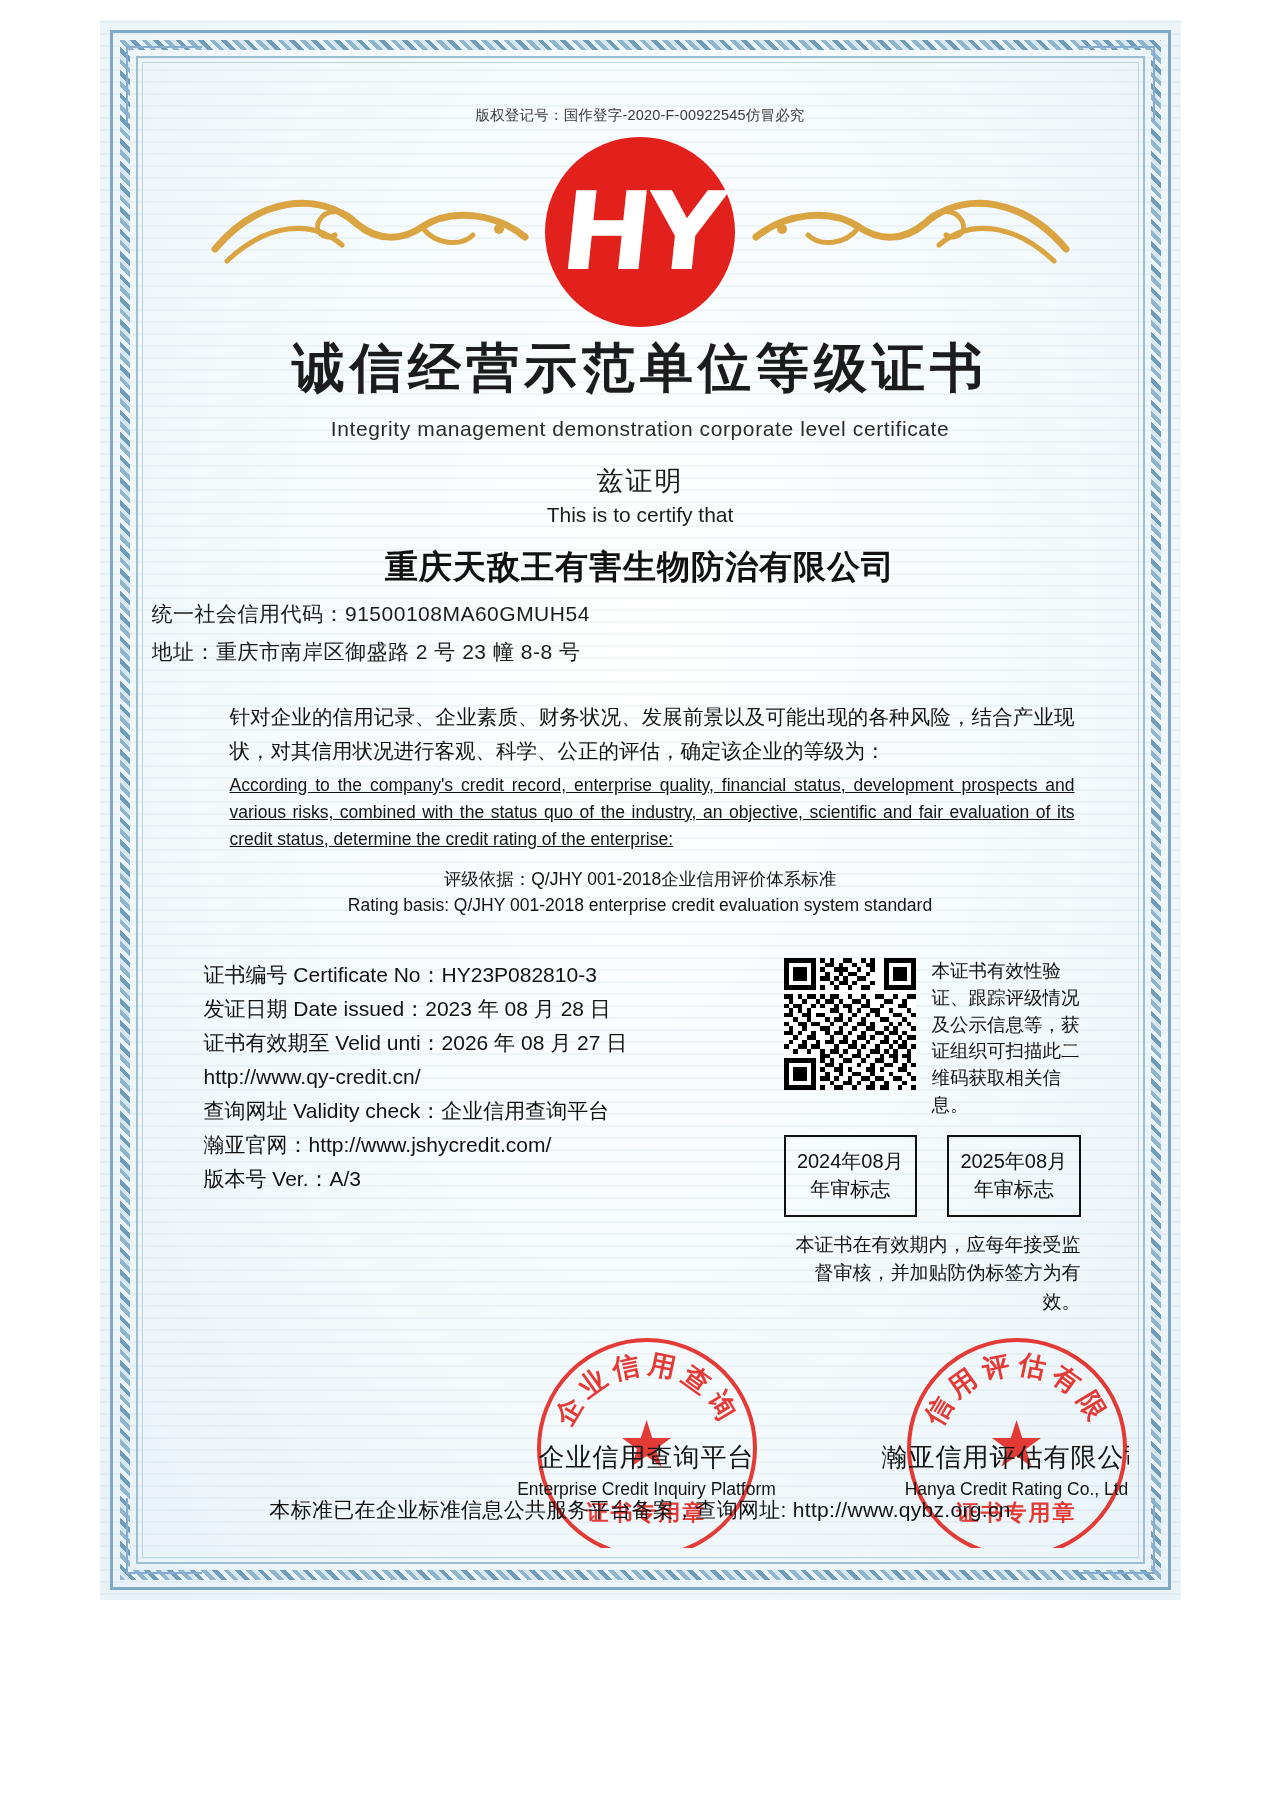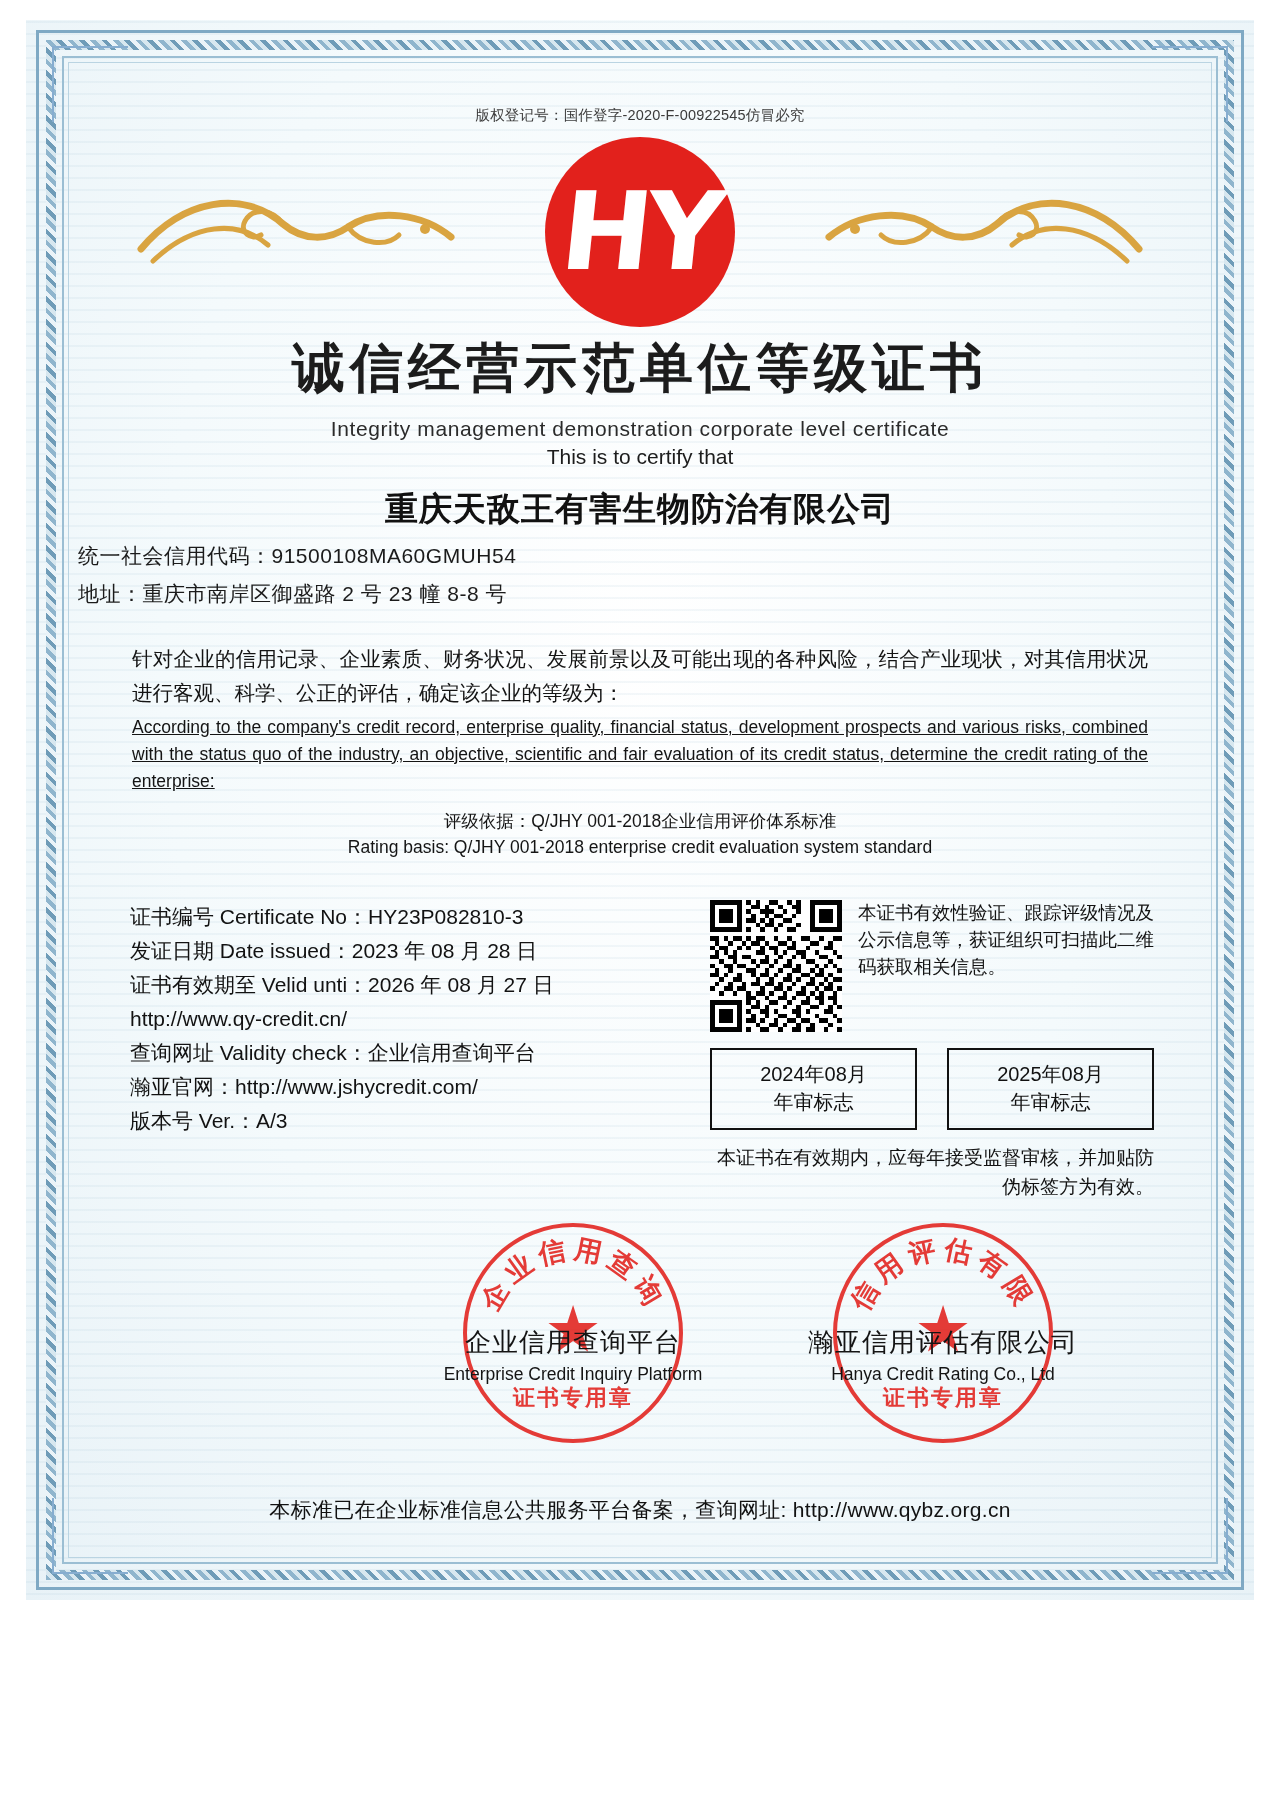--- a/index.html
+++ b/index.html
@@ -10,21 +10,21 @@
   body {
     width: 1280px;
     height: 1800px;
     font-family: "Liberation Sans", sans-serif;
     overflow: hidden;
   }
 
   
   .cert {
     position: relative;
-    width: 1228px;
+    width: 1081px;
     height: 1580px;
     margin: 20px auto 0 auto;
     background:
       repeating-linear-gradient(
         0deg,
         rgba(173,200,215,0.00) 0px,
         rgba(173,200,215,0.00) 5px,
         rgba(150,185,205,0.22) 6px,
         rgba(173,200,215,0.00) 7px,
         rgba(173,200,215,0.00) 12px
@@ -163,21 +163,21 @@
   }
   .company-meta {
     font-size: 21px;
     color: #1b1b1b;
     margin-top: 10px;
     letter-spacing: .5px;
   }
 
   
   .para {
-    margin: 34px 54px 0 54px;
+    margin: 34px 54px 0 78px;
   }
   .para-cn {
     font-size: 20.5px;
     line-height: 1.65;
     color: #141414;
     text-align: justify;
     text-indent: 0;
   }
   .para-en {
     font-size: 17.5px;
@@ -375,20 +375,21 @@
         <path d="M20 82 C 60 44, 105 40, 135 66" fill="none" stroke="currentColor" stroke-width="5" stroke-linecap="round"></path>
         <path d="M150 45 C 140 30, 120 28, 112 42 C 106 53, 118 62, 128 56" fill="none" stroke="currentColor" stroke-width="5" stroke-linecap="round"></path>
         <path d="M215 48 C 228 66, 254 68, 266 56" fill="none" stroke="currentColor" stroke-width="5" stroke-linecap="round"></path>
         <circle cx="292" cy="50" r="5" fill="currentColor"></circle>
       </svg>
     </div>
 
     <div class="title-cn">诚信经营示范单位等级证书</div>
     <div class="title-en">Integrity management demonstration corporate level certificate</div>
 
+    <div class="certify-cn">兹证明</div>
     <div class="certify-en">This is to certify that</div>
 
     <div class="company">重庆天敌王有害生物防治有限公司</div>
     <div class="company-meta">统一社会信用代码：91500108MA60GMUH54</div>
     <div class="company-meta">地址：重庆市南岸区御盛路 2 号 23 幢 8-8 号</div>
 
     <div class="para">
       <div class="para-cn">针对企业的信用记录、企业素质、财务状况、发展前景以及可能出现的各种风险，结合产业现状，对其信用状况进行客观、科学、公正的评估，确定该企业的等级为：</div>
       <div class="para-en">According to the company's credit record, enterprise quality, financial status, development prospects and various risks, combined with the status quo of the industry, an objective, scientific and fair evaluation of its credit status, determine the credit rating of the enterprise:</div>
     </div>

